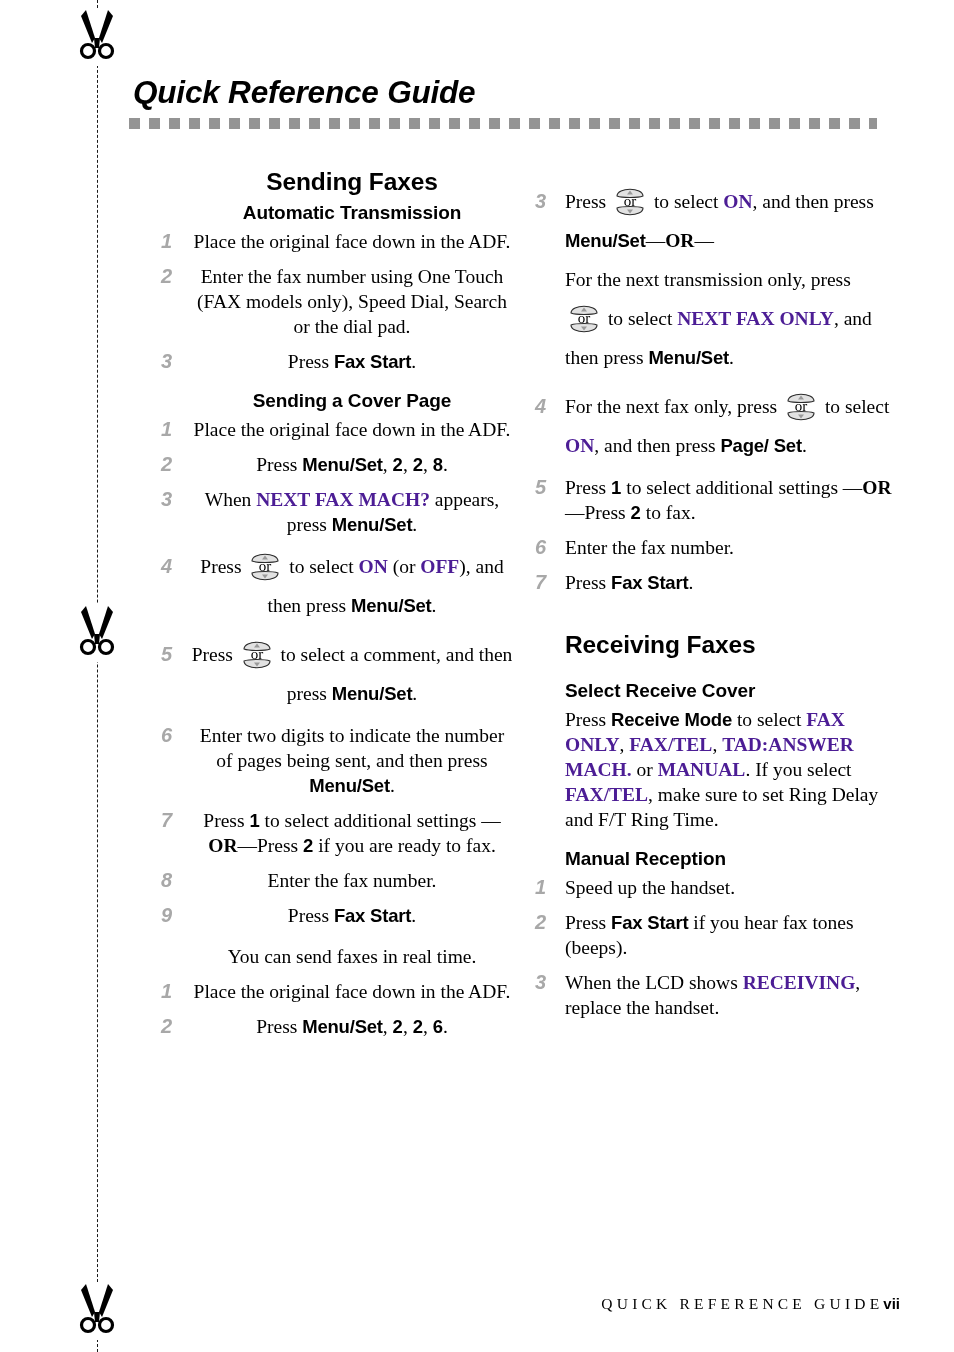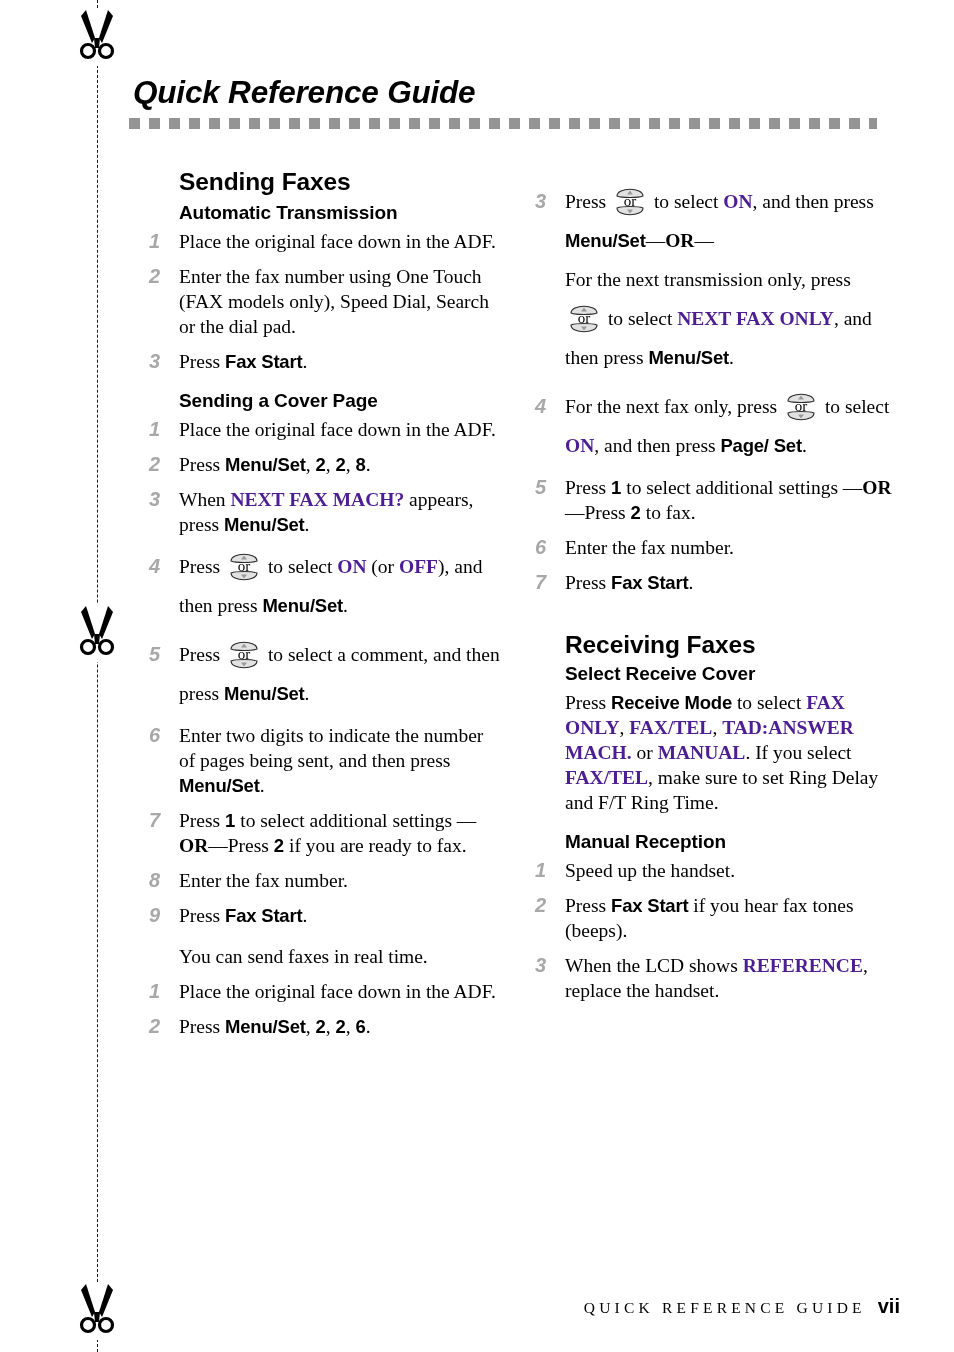--- a/index.html
+++ b/index.html
@@ -48,23 +48,24 @@
     width:748px; height:11px;
     z-index:2;
     background-image:linear-gradient(to right,#949494 0px,#949494 11px,transparent 11px,transparent 20px);
     background-size:20px 11px;
     background-repeat:repeat-x;
   }
 
   
   #col-left {
     position:absolute;
-    left:146px; top:168px;
+    left:158px; top:168px;
     width:355px;
     z-index:2;
+    text-align:center;
   }
   #col-right {
     position:absolute;
     left:532px; top:182px;
     width:360px;
     z-index:2;
   }
 
   
   .h1 {
@@ -76,21 +77,21 @@
     letter-spacing:-0.1px;
   }
   .h2 {
     font-family:"Liberation Sans", sans-serif;
     font-weight:bold;
     font-size:19px;
     color:#000;
     margin:0 0 5px 33px;
     letter-spacing:-0.1px;
   }
-  .h1.tight { margin-bottom:4px; }
+  .h1.tight { margin-bottom:21px; }
 
   
   .step {
     position:relative;
     padding-left:33px;
     margin-bottom:10px;
     font-size:19.5px;
     line-height:25px;
     color:#000;
   }
@@ -160,23 +161,23 @@
   }
   #footer-text {
     font-family:"Liberation Serif", serif;
     font-size:15.5px;
     letter-spacing:4.2px;
     color:#000;
   }
   #footer-page {
     font-family:"Liberation Sans", sans-serif;
     font-weight:bold;
-    font-size:20px;
-    color:#000;
-    margin-left:12px;
+    font-size:15px;
+    color:#000;
+    margin-left:0;
     letter-spacing:0;
   }
 </style>
 </head>
 <body>
 
 <div id="cut-line"></div>
 
 <div class="scissors" id="scissors-top">
   <svg viewBox="0 0 58 58" xmlns="http://www.w3.org/2000/svg">
@@ -287,20 +288,20 @@
   <div>
     <div class="h2">Select Receive Cover</div>
     <div class="para">Press <b class="key">Receive Mode</b> to select <span class="lcd">FAX ONLY</span>, <span class="lcd">FAX/TEL</span>, <span class="lcd">TAD:ANSWER MACH.</span> or <span class="lcd">MANUAL</span>. If you select <span class="lcd">FAX/TEL</span>, make sure to set Ring Delay and F/T Ring Time.</div>
   </div>
   <div class="spacer-sm"></div>
   <div>
     <div class="h2">Manual Reception</div>
     <div class="steps">
         <div class="step"><span class="num">1</span><span>Speed up the handset.</span></div>
         <div class="step"><span class="num">2</span><span>Press <b class="key">Fax Start</b> if you hear fax tones (beeps).</span></div>
-        <div class="step"><span class="num">3</span><span>When the LCD shows <span class="lcd">REFERENCE</span>, replace the handset.</span></div>
+        <div class="step"><span class="num">3</span><span>When the LCD shows <span class="lcd">RECEIVING</span>, replace the handset.</span></div>
       </div>
   </div>
 </div>
 
 <div id="footer">
   <span id="footer-text">QUICK REFERENCE GUIDE</span><span id="footer-page">vii</span>
 </div>
 
 </body></html>

